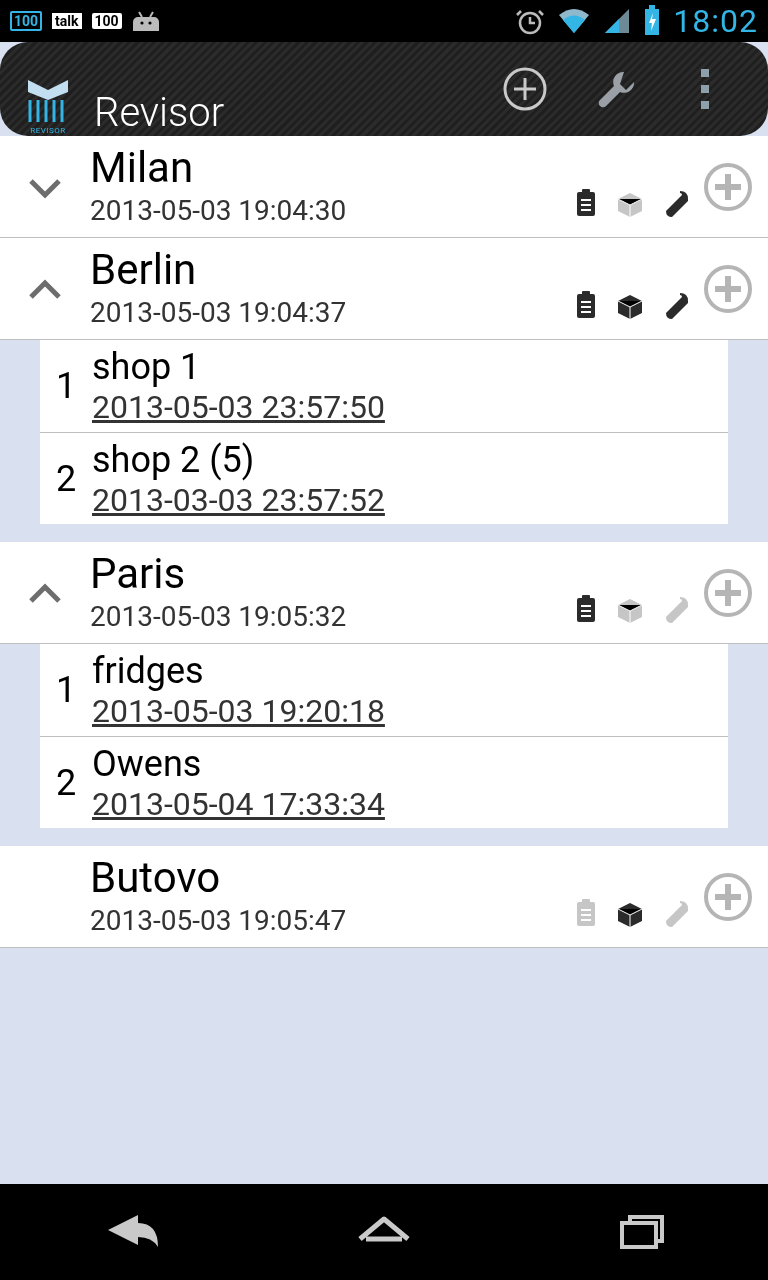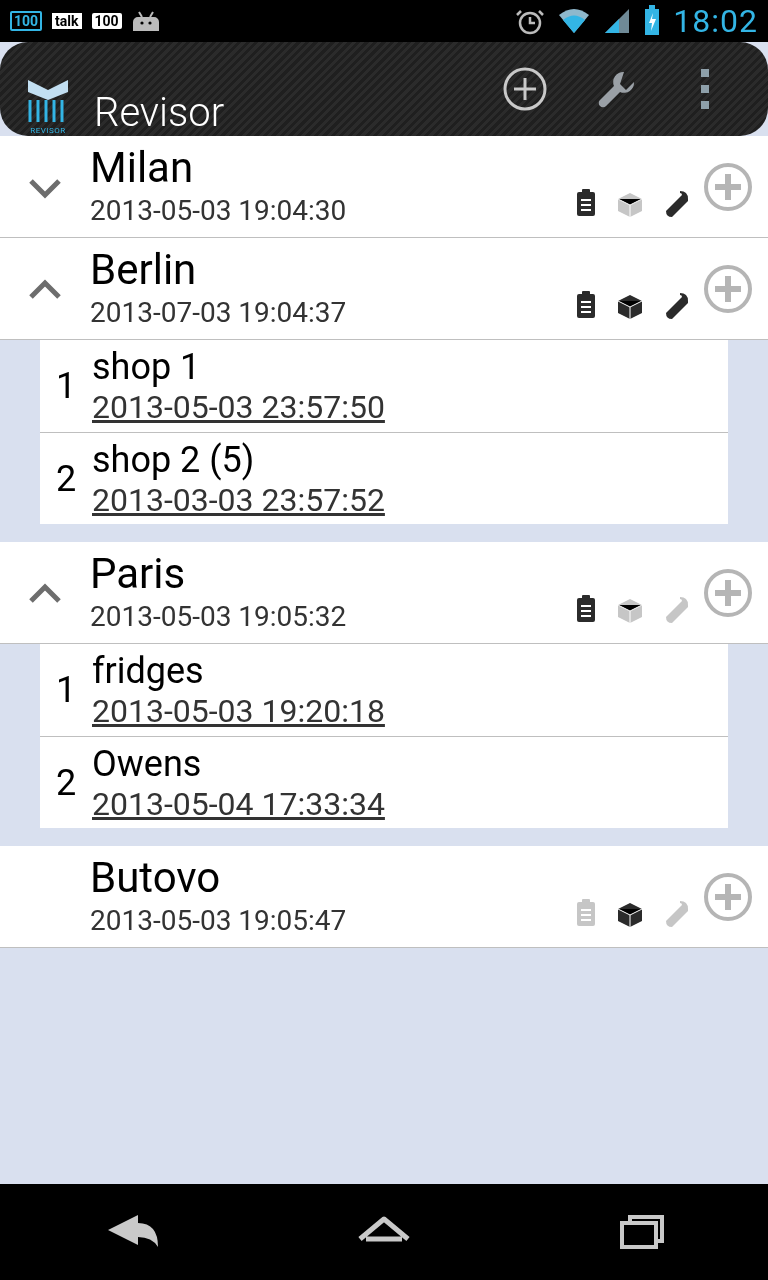--- a/index.html
+++ b/index.html
@@ -173,21 +173,21 @@
       </div>
     </div>
     <div class="group">
       <div class="chev">
         <svg viewBox="0 0 44 44">
           <polyline points="8,30 22,16 36,30"></polyline>
         </svg>
       </div>
       <div class="gtext">
         <div class="gtitle">Berlin</div>
-        <div class="gtime">2013-07-03 19:04:37</div>
+        <div class="gtime">2013-05-03 19:04:37</div>
       </div>
       <div class="gicons">
         <span><svg viewBox="0 0 32 32">
             <rect x="7" y="5" width="18" height="24" rx="2" fill="#2b2b2b"></rect>
             <rect x="12" y="2" width="8" height="6" rx="1" fill="#2b2b2b"></rect>
             <line x1="11" y1="13" x2="21" y2="13" stroke="#fff" stroke-width="2"></line>
             <line x1="11" y1="18" x2="21" y2="18" stroke="#fff" stroke-width="2"></line>
             <line x1="11" y1="23" x2="21" y2="23" stroke="#fff" stroke-width="2"></line>
           </svg></span>
         <span><svg viewBox="0 0 32 32">

